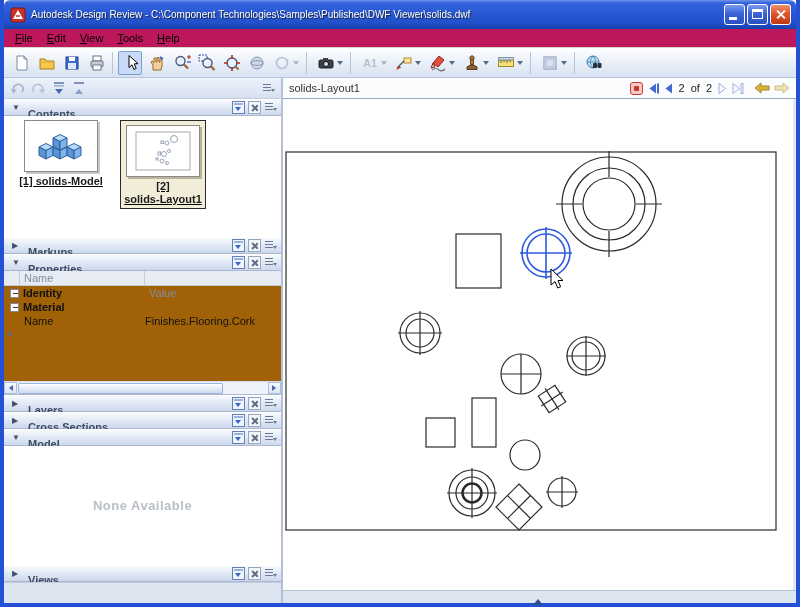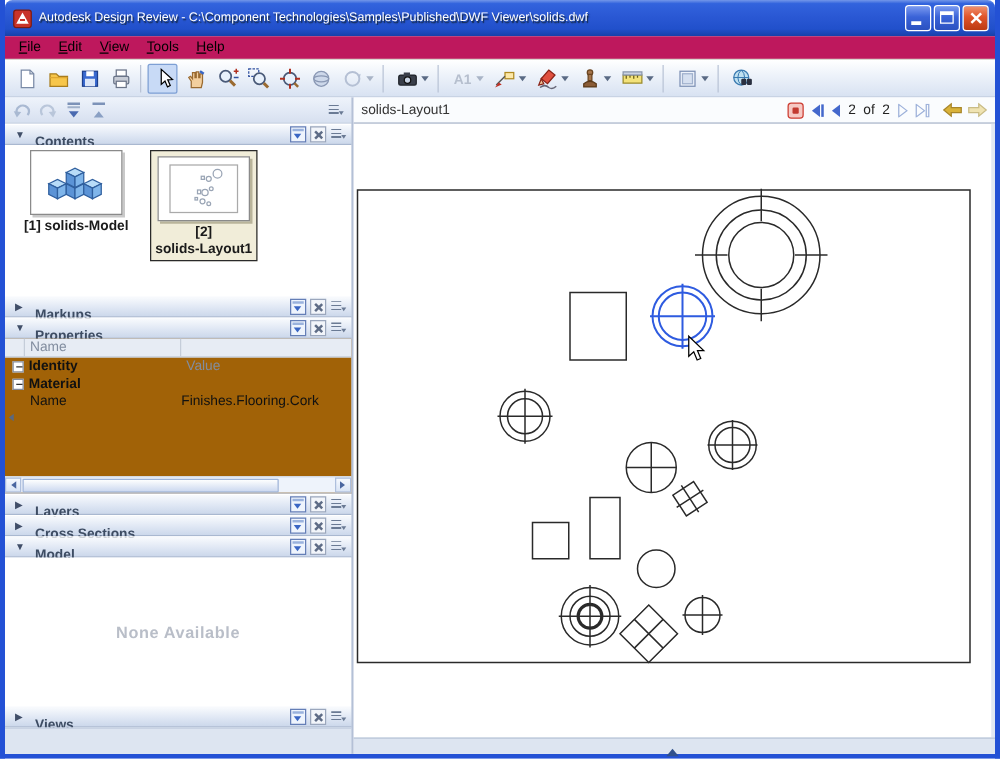--- a/index.html
+++ b/index.html
@@ -56,21 +56,21 @@
   .ic-dock::before { content:""; position:absolute; left:1px; top:1px; right:1px; height:2px; background:#9ab2dd; }
   .ic-dock::after { content:""; position:absolute; left:2px; top:5px; border:3px solid transparent; border-top:4px solid #3a66c4; }
   .ic-close { border:1px solid #9aa6bc; background:#f2f5fa; }
   .ic-close::before,.ic-close::after { content:""; position:absolute; left:5px; top:2px; width:1.6px; height:8px; background:#5e6c86; }
   .ic-close::before { transform:rotate(45deg);} .ic-close::after { transform:rotate(-45deg);}
   .ic-opts::before { content:""; position:absolute; left:1px; top:2px; width:8px; height:8px;
         background:repeating-linear-gradient(180deg,#6a7a94 0 1px,transparent 1px 3px); }
   .ic-opts::after { content:""; position:absolute; right:0; bottom:1px; border:2.5px solid transparent; border-top:3.5px solid #6a7a94; }
 
   .contents-body { height:121px; flex:0 0 121px; background:#fff; display:flex; padding:4px 6px; gap:8px; align-items:flex-start; }
-  .thumb-item { display:flex; flex-direction:column; align-items:center; width:102px; }
+  .thumb-item { display:flex; flex-direction:column; align-items:center; width:102px;text-decoration:underline; }
   .thumb-box { width:74px; height:52px; background:#fff; border:1px solid #8a8a8a; box-shadow:2px 2px 0 #c9c9c9; display:flex; align-items:center; justify-content:center; }
   .thumb-label { font-size:11px; font-weight:bold; color:#1a1a1a; margin-top:3px; text-align:center; line-height:13px; }
   .thumb-item.selected { background:#f1edd9; border:1px solid #2a2a2a; padding:4px 2px 2px; width:86px; }
   .thumb-item.selected .thumb-box { box-shadow:2px 2px 0 #b9b49a; }
 
   .props { height:124px; flex:0 0 124px; background:#a16207; display:flex; flex-direction:column; font-size:11px; border-bottom:1px solid #aab8d0; }
   .prow-head { display:flex; height:15px; flex:0 0 15px; background:#e7ecf4; color:#828d9f; border-bottom:1px solid #c5cdd9; }
   .prow-head .c0 { width:16px; border-right:1px solid #c5cdd9; }
   .prow-head .c1 { width:125px; padding:1px 4px; border-right:1px solid #c5cdd9; }
   .prow-head .c2 { flex:1; padding:16px 4px; }

